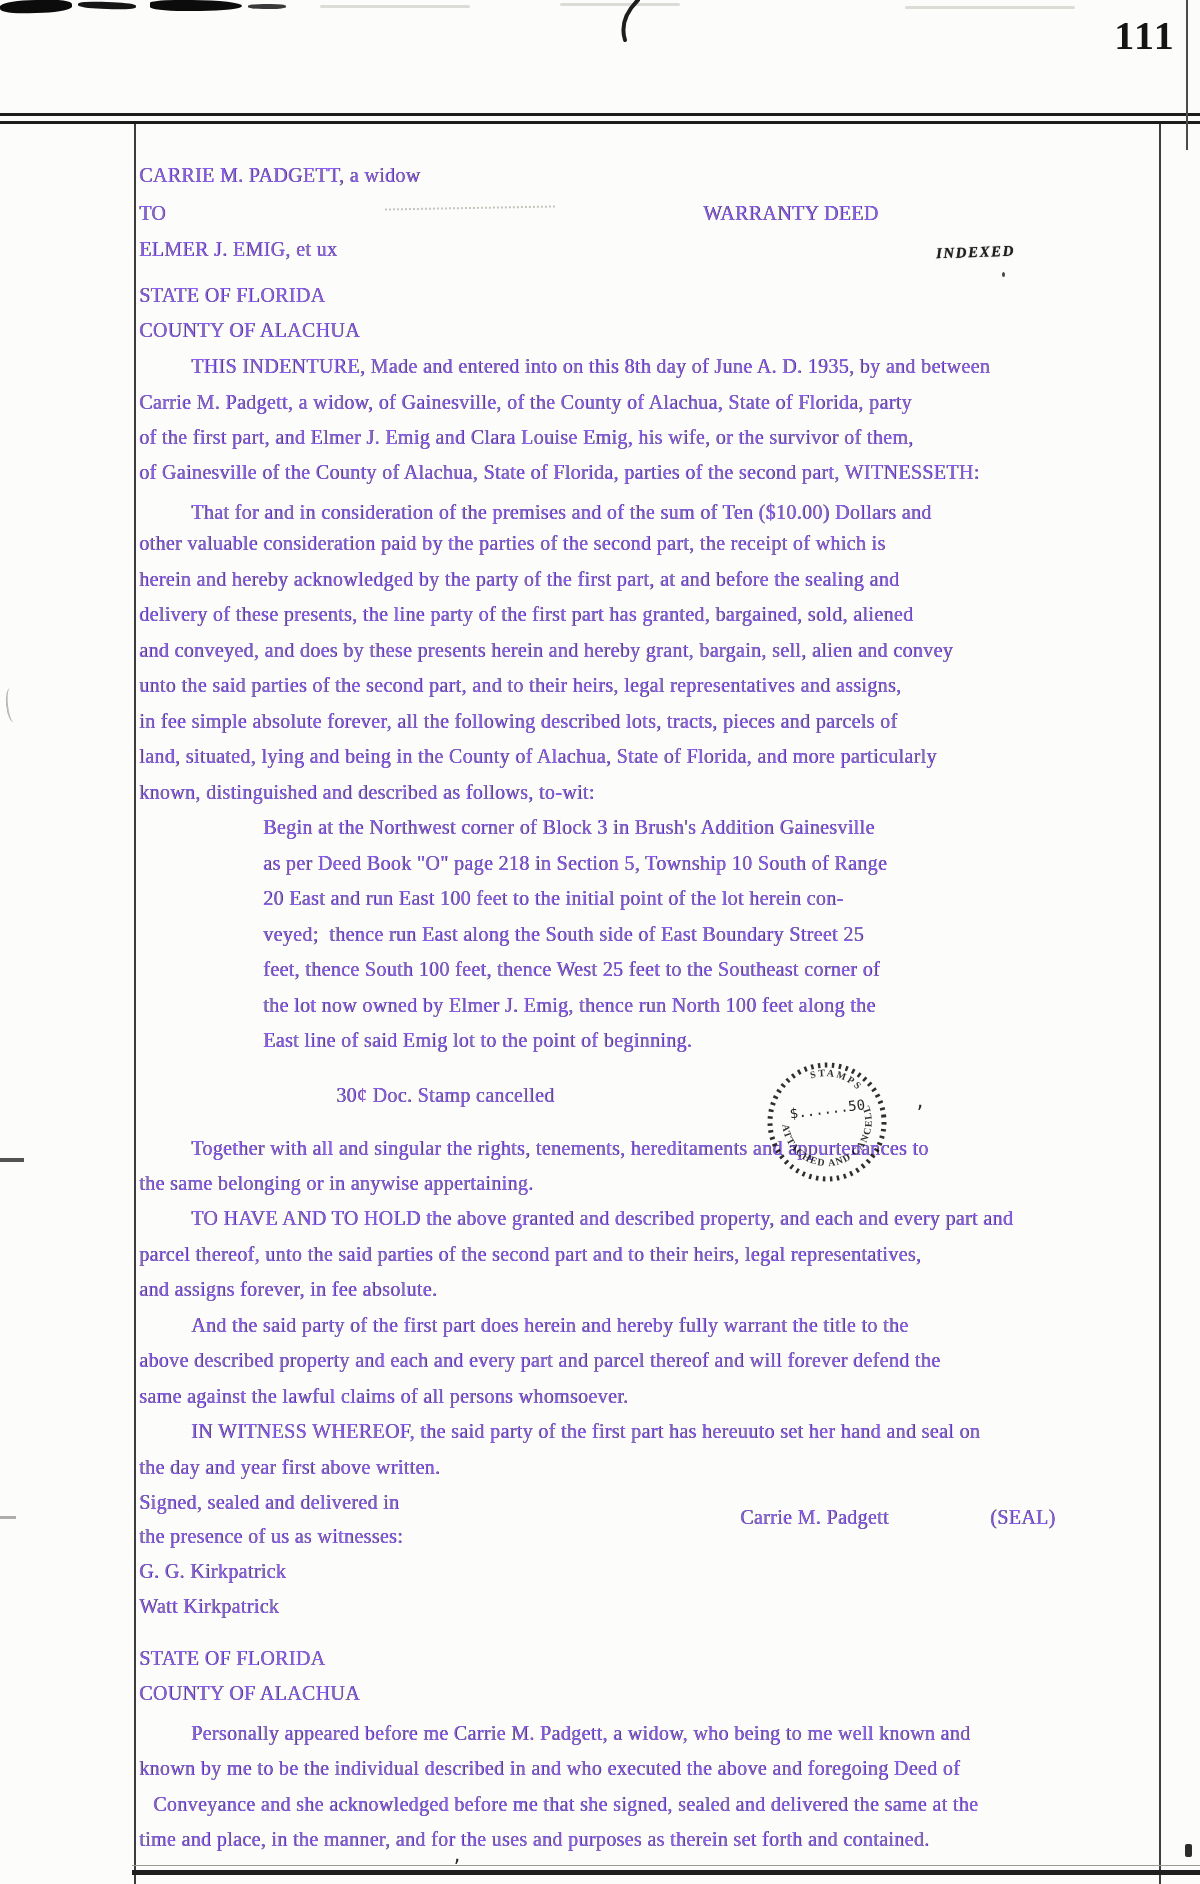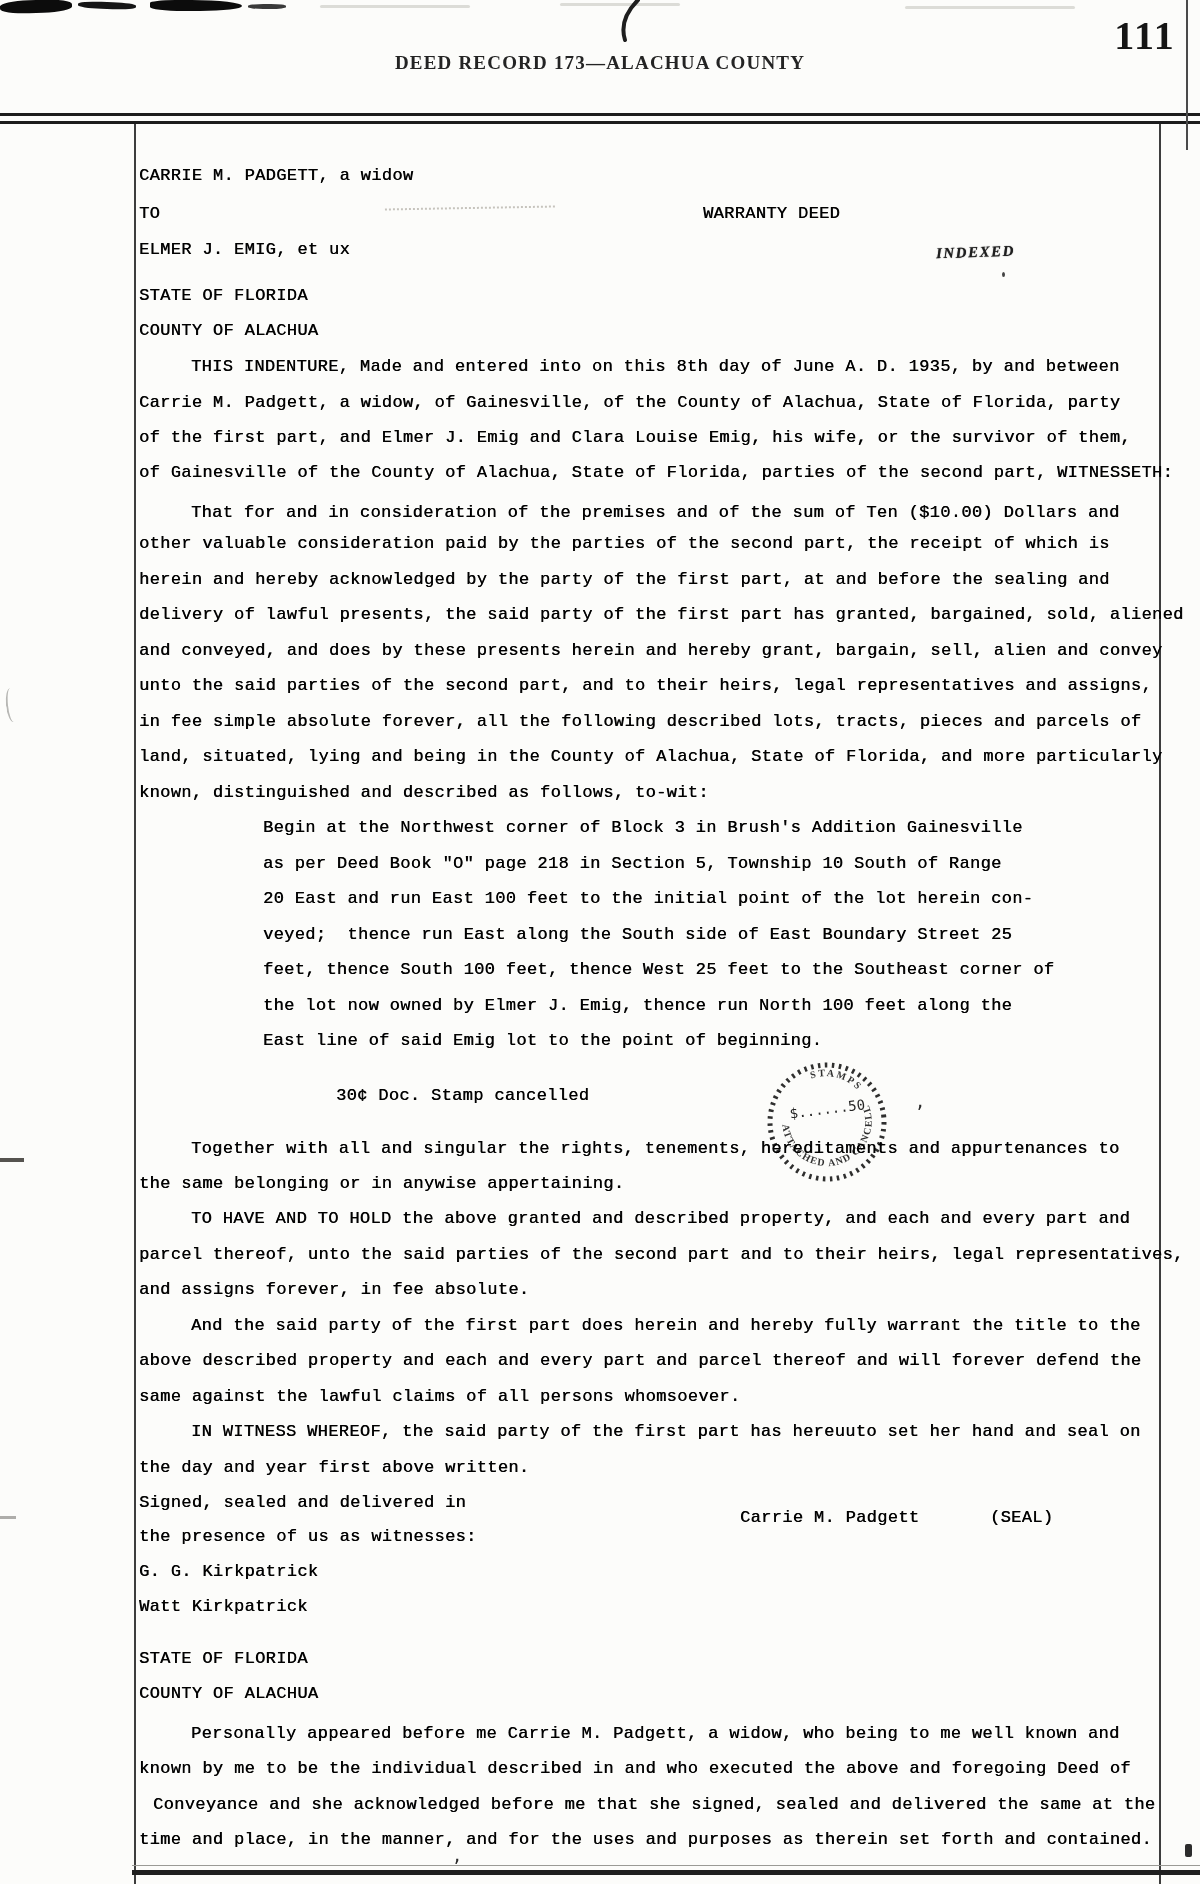--- a/index.html
+++ b/index.html
@@ -2,24 +2,24 @@
 <html><head>
 <meta charset="utf-8">
 <style>
   html,body{margin:0;padding:0;}
   body{background:#e9e9e6;font-family:"DejaVu Sans Mono",monospace;}
   .page{position:relative;width:1200px;height:1884px;background:#fcfcfa;overflow:hidden;}
 
   
   .tline{
     position:absolute;
-    font-family:Liberation Mono, monospace;
-    font-size:17px;
+    font-family:Liberation Serif, serif;
+    font-size:20px;
     letter-spacing:0.35px;
-    color:#000000;
+    color:#8b5cf6;
     white-space:pre;
     text-shadow:0.4px 0 0 #1a1a1a;
     line-height:21px;
   }
 
   
   .page-number{
     position:absolute;left:1100px;top:12px;width:90px;
     font-family:"Liberation Serif",serif;font-size:40px;font-weight:700;
     letter-spacing:2px;color:#151515;text-align:center;
@@ -91,21 +91,20 @@
   <div class="smudge sm4"></div>
   <div class="dust d1"></div>
   <div class="dust d2"></div>
   <div class="dust d3"></div>
 
   <svg class="pen-mark" viewBox="0 0 34 42">
     <path d="M 26 0 C 16 10, 8 24, 13 40" fill="none" stroke="#1e1e1e" stroke-width="4" stroke-linecap="round"></path>
   </svg>
 
   <div class="page-number">111</div>
-  <div class="page-header">DEED RECORD 173—ALACHUA COUNTY</div>
 
   <div class="rule rule-top"></div>
   <div class="rule rule-bottom"></div>
   <div class="border-v border-left"></div>
   <div class="border-v border-right"></div>
   <div class="edge-right"></div>
   <div class="rule-footer-echo"></div>
   <div class="rule-footer"></div>
 
   <div id="doc-lines">
@@ -115,21 +114,21 @@
       <div class="tline" style="left: 139px; top: 239px;">ELMER J. EMIG, et ux</div>
       <div class="tline" style="left: 139px; top: 285px;">STATE OF FLORIDA</div>
       <div class="tline" style="left: 139px; top: 320px;">COUNTY OF ALACHUA</div>
       <div class="tline" style="left: 191px; top: 356px;">THIS INDENTURE, Made and entered into on this 8th day of June A. D. 1935, by and between</div>
       <div class="tline" style="left: 139px; top: 392px;">Carrie M. Padgett, a widow, of Gainesville, of the County of Alachua, State of Florida, party</div>
       <div class="tline" style="left: 139px; top: 427px;">of the first part, and Elmer J. Emig and Clara Louise Emig, his wife, or the survivor of them,</div>
       <div class="tline" style="left: 139px; top: 462px;">of Gainesville of the County of Alachua, State of Florida, parties of the second part, WITNESSETH:</div>
       <div class="tline" style="left: 191px; top: 502px;">That for and in consideration of the premises and of the sum of Ten ($10.00) Dollars and</div>
       <div class="tline" style="left: 139px; top: 533px;">other valuable consideration paid by the parties of the second part, the receipt of which is</div>
       <div class="tline" style="left: 139px; top: 569px;">herein and hereby acknowledged by the party of the first part, at and before the sealing and</div>
-      <div class="tline" style="left: 139px; top: 604px;">delivery of lawful presents, the said party of the first part has granted, bargained, sold, aliened</div>
+      <div class="tline" style="left: 139px; top: 604px;">delivery of these presents, the line party of the first part has granted, bargained, sold, aliened</div>
       <div class="tline" style="left: 139px; top: 640px;">and conveyed, and does by these presents herein and hereby grant, bargain, sell, alien and convey</div>
       <div class="tline" style="left: 139px; top: 675px;">unto the said parties of the second part, and to their heirs, legal representatives and assigns,</div>
       <div class="tline" style="left: 139px; top: 711px;">in fee simple absolute forever, all the following described lots, tracts, pieces and parcels of</div>
       <div class="tline" style="left: 139px; top: 746px;">land, situated, lying and being in the County of Alachua, State of Florida, and more particularly</div>
       <div class="tline" style="left: 139px; top: 782px;">known, distinguished and described as follows, to-wit:</div>
       <div class="tline" style="left: 263px; top: 817px;">Begin at the Northwest corner of Block 3 in Brush's Addition Gainesville</div>
       <div class="tline" style="left: 263px; top: 853px;">as per Deed Book "O" page 218 in Section 5, Township 10 South of Range</div>
       <div class="tline" style="left: 263px; top: 888px; text-align: center;">20 East and run East 100 feet to the initial point of the lot herein con-</div>
       <div class="tline" style="left: 263px; top: 924px;">veyed;  thence run East along the South side of East Boundary Street 25</div>
       <div class="tline" style="left: 263px; top: 959px;">feet, thence South 100 feet, thence West 25 feet to the Southeast corner of</div>

